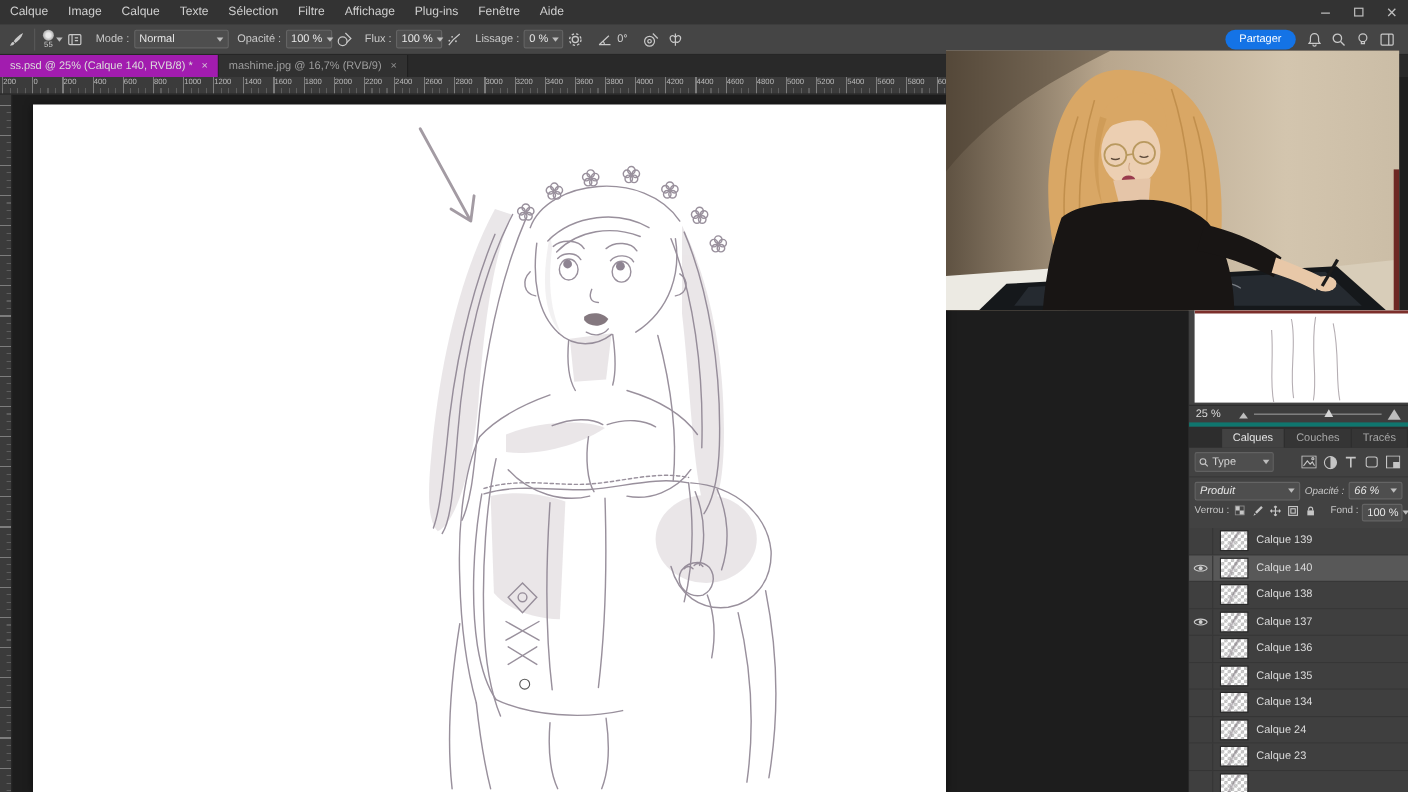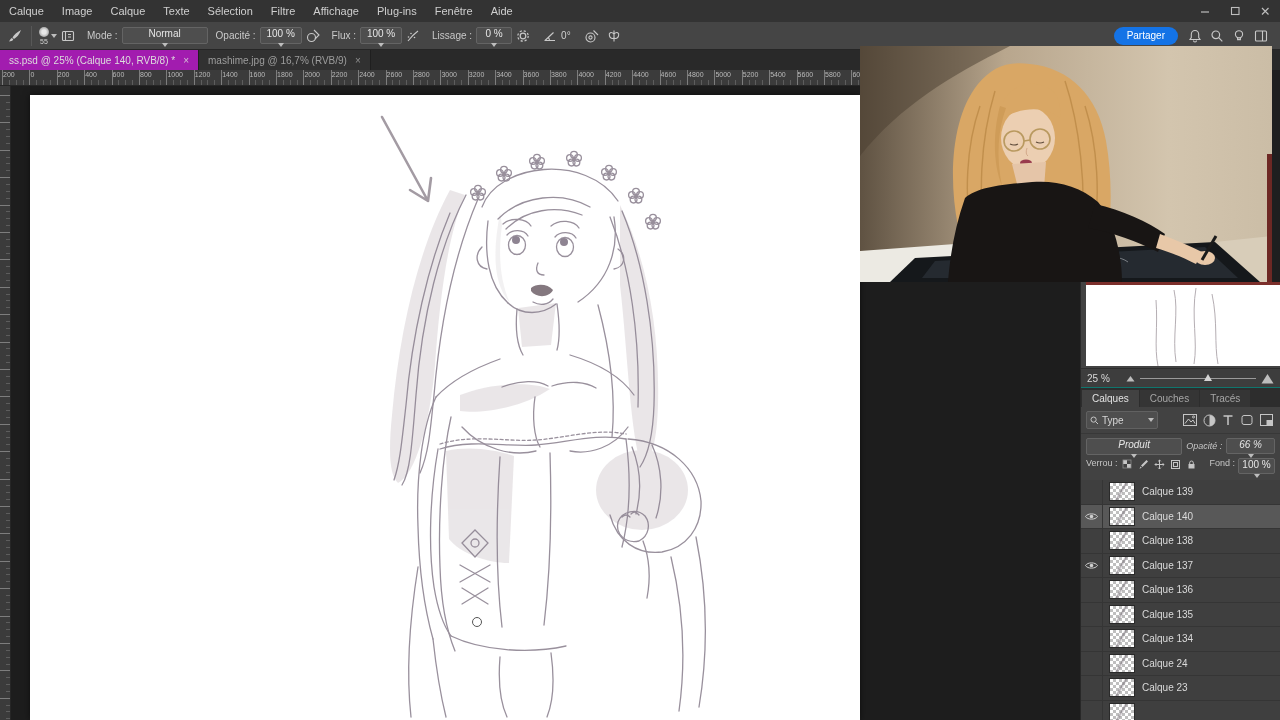--- a/index.html
+++ b/index.html
@@ -12,21 +12,21 @@
   .menu-item{padding:0 9px;line-height:22px;white-space:nowrap;}
   .win-controls{margin-left:auto;display:flex;height:100%;}
   .win-btn{width:30px;height:100%;display:flex;align-items:center;justify-content:center;color:#bdbdbd;}
 
   
   .optionsbar{position:absolute;left:0;top:22px;width:1280px;height:28px;background:#454545;
     border-bottom:1px solid #262626;display:flex;align-items:center;font-size:10px;color:#cfcfcf;z-index:5;padding:0 4px;}
   .opt-sep{width:1px;height:20px;background:#585858;margin:0 5px;}
   .opt-label{margin:0 4px 0 8px;white-space:nowrap;color:#c9c9c9;}
   .field{height:17px;background:#4e4e4e;border:1px solid #646464;border-radius:2px;display:flex;
-    align-items:center;justify-content:space-between;padding:0 4px;color:#e6e6e6;gap:4px;white-space:nowrap;flex-direction:column;}
+    align-items:center;justify-content:space-between;padding:0 4px;color:#e6e6e6;gap:4px;white-space:nowrap;}
   .w86{width:86px}.w42{width:42px}.w36{width:36px}
   .chev{width:0;height:0;border-left:3.5px solid transparent;border-right:3.5px solid transparent;
     border-top:4px solid #bdbdbd;flex:none;}
   .icon-btn{width:22px;height:22px;display:flex;align-items:center;justify-content:center;flex:none;}
   .brush-preview{display:flex;flex-direction:column;align-items:center;line-height:1;margin:0 2px;}
   .brush-preview .dot{width:10px;height:10px;border-radius:50%;background:radial-gradient(circle,#e9e9e9 30%,#8b8b8b 90%);}
   .brush-preview .num{font-size:7px;color:#d2d2d2;margin-top:1px;}
   .share-btn{background:#1473e6;color:#fff;border-radius:11px;height:18px;padding:0 13px;display:flex;
     align-items:center;font-size:10px;margin-right:6px;}
   .right-cluster{margin-left:auto;display:flex;align-items:center;}
@@ -56,27 +56,27 @@
   
   .webcam{position:absolute;left:860px;top:46px;width:412px;height:236px;z-index:30;overflow:hidden;background:#b8a68d;}
   .webcam svg{display:block;}
 
   
   .right-panel{position:absolute;left:1080px;top:282px;width:200px;height:438px;background:#424242;z-index:20;
     border-left:1px solid #282828;color:#d6d6d6;font-size:10px;}
   .navigator{position:relative;height:86px;}
   .nav-thumb{position:absolute;left:5px;top:0;right:0;bottom:2px;background:#fff;overflow:hidden;}
   .nav-redline{position:absolute;left:0;top:0;width:100%;height:3px;background:#7c2f2b;}
-  .zoom-row{height:20px;background:#3d3d3d;border-top:1px solid #2d2d2d;border-bottom:1px solid #0f766e;
+  .zoom-row{height:20px;background:#3d3d3d;border-top:1px solid #2d2d2d;border-bottom:4px solid #0f766e;
     display:flex;align-items:center;padding:0 6px;gap:5px;}
   .zoom-value{width:34px;color:#d9d9d9;}
   .slider-track{flex:1;height:1px;background:#9a9a9a;position:relative;}
   .slider-thumb{position:absolute;left:55%;top:-4px;width:0;height:0;border-left:4px solid transparent;
     border-right:4px solid transparent;border-bottom:7px solid #d4d4d4;}
-  .panel-tabs{height:19px;background:#2d2d2d;display:flex;align-items:flex-end;padding-left:1px;}
+  .panel-tabs{height:19px;background:#2d2d2d;display:flex;align-items:flex-end;padding-left:1px;justify-content:flex-end;}
   .panel-tab{padding:0 10px;height:17px;line-height:17px;background:#353535;color:#a6a6a6;margin-right:1px;font-size:10px;}
   .panel-tab.active{background:#424242;color:#e2e2e2;}
   .filter-row{height:27px;display:flex;align-items:center;padding:0 5px;border-bottom:1px solid #383838;gap:2px;}
   .type-box{width:72px;height:18px;background:#4e4e4e;border:1px solid #616161;border-radius:2px;display:flex;
     align-items:center;padding:0 3px;gap:3px;}
   .filter-icons{display:flex;margin-left:auto;gap:1px;}
   .f-icon{width:18px;height:18px;display:flex;align-items:center;justify-content:center;}
   .blend-row{height:24px;display:flex;align-items:center;padding:0 5px;gap:4px;font-style:italic;}
   .blend-select{width:112px;height:17px;}
   .mini-label{font-size:9px;color:#c6c6c6;white-space:nowrap;}

